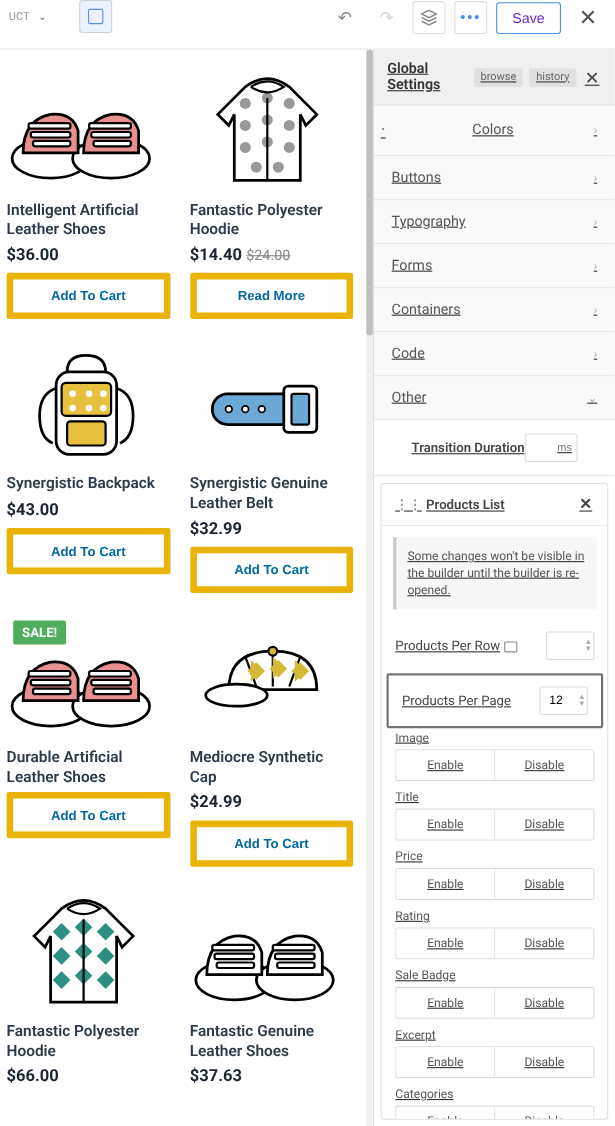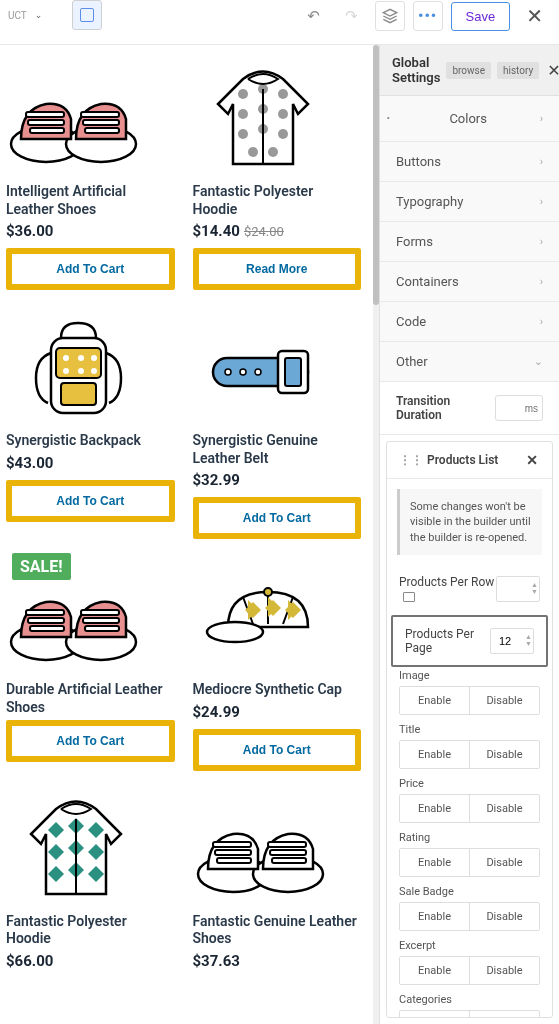--- a/index.html
+++ b/index.html
@@ -21,32 +21,32 @@
 .canvas-scroll { position: absolute; right: 0; top: 0; bottom: 0; width: 6px; background: #f0f0f0; }
 .canvas-scroll-thumb { position: absolute; top: 0; height: 260px; width: 6px; background: #c0c0c0; border-radius: 3px; }
 .grid { display: grid; grid-template-columns: 1fr 1fr; gap: 8px 18px; padding-right: 10px; }
 .product { display: flex; flex-direction: column; position: relative; }
 .prod-img { width: 140px; height: 130px; display: flex; align-items: center; justify-content: center; margin-bottom: 4px; }
 .prod-img svg { width: 100%; height: 100%; }
 .prod-title { font-size: 14px; font-weight: 600; color: #2b3a4a; line-height: 1.25; margin-bottom: 4px; }
 .prod-price { font-size: 15px; font-weight: 700; color: #1a2533; margin-bottom: 8px; }
 .prod-price .old { font-weight: 400; color: #888; text-decoration: line-through; font-size: 13px; margin-left: 4px; }
 .prod-btn { border: 6px solid #eab308; color: #0369a1; background: #fff; padding: 8px 0; font-size: 12px; font-weight: 600; cursor: pointer; border-radius: 2px; }
-.sale-badge { position: absolute; top: 6px; left: 6px; background: #4fad5b; color: #fff; font-size: 16px; font-weight: 700; padding: 4px 8px; border-radius: 2px; }
-
-.sidebar { width: 180px; border-left: 1px solid #e0e0e0; display: flex; flex-direction: column; overflow: hidden; }
+.sale-badge { position: absolute; top: 17px; left: 6px; background: #4fad5b; color: #fff; font-size: 12px; font-weight: 700; padding: 4px 8px; border-radius: 2px; }
+
+.sidebar { width: 220px; border-left: 1px solid #e0e0e0; display: flex; flex-direction: column; overflow: hidden; text-decoration: underline; }
 .gs-header { background: #f0f0f0; padding: 10px 12px; display: flex; align-items: center; gap: 6px; border-bottom: 1px solid #e0e0e0; }
 .gs-title { font-size: 13px; font-weight: 600; color: #333; flex: 1; }
 .gs-tag { background: #e0e0e0; color: #666; font-size: 10px; padding: 3px 6px; border-radius: 2px; cursor: pointer; }
 .gs-close { font-size: 16px; color: #444; cursor: pointer; padding: 0 2px; }
 .accordion { background: #f9f9f9; }
 .acc-item { border-bottom: 1px solid #e8e8e8; padding: 12px 16px; display: flex; align-items: center; justify-content: space-between; font-size: 13px; color: #555; cursor: pointer; }
 .acc-item.expanded::before { content: "·"; margin-right: 6px; font-size: 18px; color: #888; margin-left: -10px; }
 .acc-chev { font-size: 11px; color: #aaa; }
-.td-row { padding: 12px 16px; display: flex; align-items: center; justify-content: flex-end; background: #fff; border-bottom: 1px solid #e8e8e8; }
+.td-row { padding: 12px 16px; display: flex; align-items: center; justify-content: center; background: #fff; border-bottom: 1px solid #e8e8e8; }
 .td-label { font-size: 12px; font-weight: 600; color: #444; }
 .td-input { width: 48px; height: 26px; border: 1px solid #ddd; border-radius: 3px; font-size: 10px; text-align: right; padding-right: 4px; color: #888; }
 
 .panel { border: 1px solid #e0e0e0; margin: 6px; border-radius: 3px; overflow-y: auto; flex: 1; }
 .panel-header { padding: 10px 12px; display: flex; align-items: center; justify-content: space-between; border-bottom: 1px solid #e8e8e8; font-size: 12px; font-weight: 600; color: #444; }
 .panel-grip { color: #999; font-size: 12px; margin-right: 4px; }
 .panel-notice { margin: 10px; padding: 10px; border-left: 3px solid #ccc; background: #f7f7f7; font-size: 11px; color: #555; line-height: 1.4; }
 .panel-row { padding: 10px 12px; display: flex; align-items: center; justify-content: space-between; font-size: 12px; color: #444; }
 .panel-row.hl { border: 2px solid #737373; border-radius: 2px; margin: 2px 4px; }
 .spinner-wrap { position: relative; width: 44px; }

